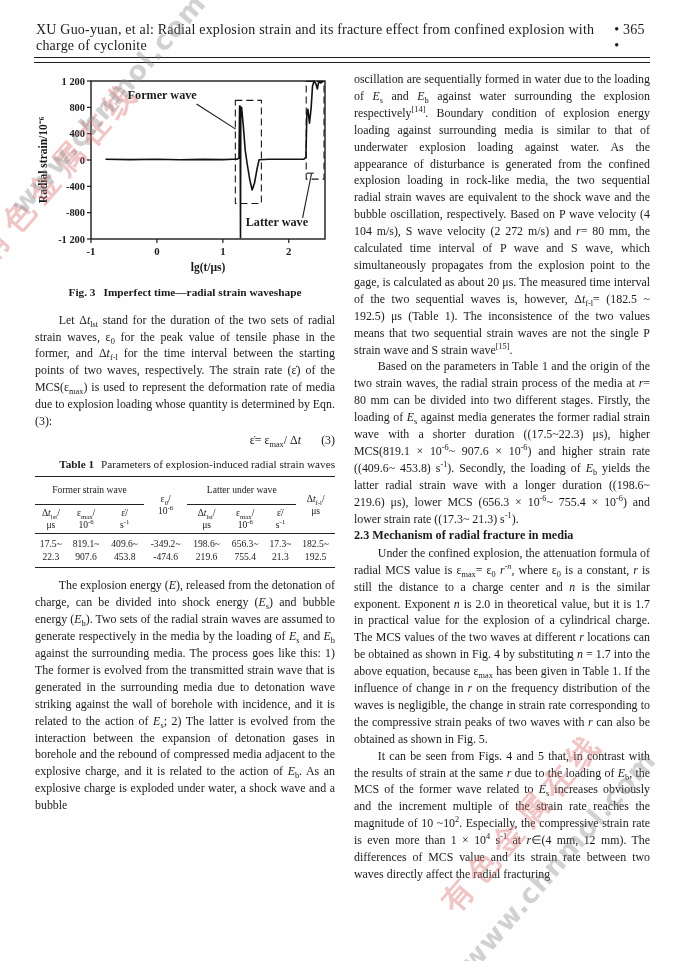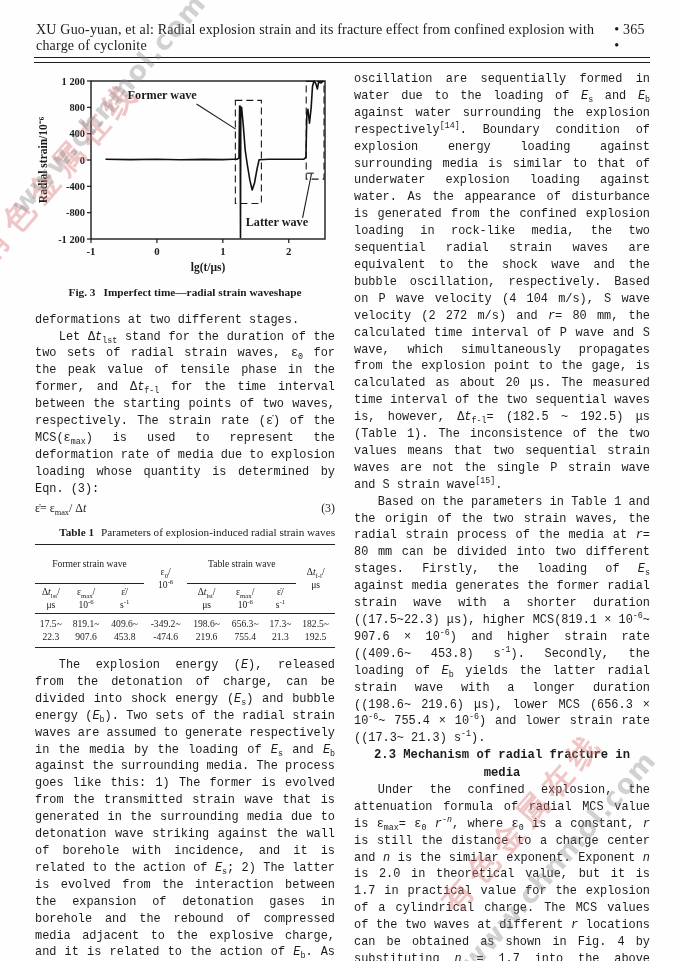--- a/index.html
+++ b/index.html
@@ -6,43 +6,43 @@
   #page{position:relative;width:680px;height:961px;background:#fefefe;overflow:hidden;
         font-family:"Liberation Serif",serif;color:#1b1b1b;}
   
   #running-head{display:flex;justify-content:space-between;align-items:flex-end;
     margin:22px 32px 0 36px;font-size:14px;letter-spacing:.2px;}
   #header-rule{margin:3px 30px 0 34px;height:4px;
     border-top:1.7px solid #1c1c1c;border-bottom:1px solid #1c1c1c;}
   
   #columns{display:flex;gap:19px;margin:8px 30px 0 35px;}
   .col{width:300px;font-size:11.9px;line-height:1.42;text-align:justify;}
-  .col p{margin:0;font-family:Liberation Mono, monospace;}
+  .col p{margin:0;}
   .indent{text-indent:2em;}
   sub,sup{font-size:.7em;line-height:0;}
   
   #figure-block{text-align:center;}
   #chart{display:block;margin:0 auto;}
   #chart text{font-family:"Liberation Serif",serif;fill:#1a1a1a;}
   #fig-caption{font-size:11.3px;font-weight:bold;margin:6px 0 12px 0;line-height:1.3;}
   #fig-caption .cap-label{margin-right:8px;}
   
   .subsec{margin:1px 0;}
-  .sec-heading{font-weight:bold;font-size:12.2px;margin:7px 0 2px 0;text-align:center;}
+  .sec-heading{font-weight:bold;font-size:12.2px;margin:7px 0 2px 0;text-align:left;}
   
   .equation{display:flex;align-items:center;margin:2px 0;}
-  .eq-body{flex:1;text-align:left;}
+  .eq-body{flex:1;text-align:right;}
   .eq-num{width:34px;text-align:right;}
   
   #table-title{text-align:right;font-size:11.2px;margin:8px 0 4px 0;line-height:1.35;}
   #table-title .tbl-label{font-weight:bold;margin-right:7px;}
   table{width:100%;border-collapse:collapse;border-top:1.6px solid #222;border-bottom:1.6px solid #222;
         font-size:9.6px;line-height:1.3;margin-bottom:9px;}
   th,td{text-align:center;vertical-align:middle;padding:2px 0;font-weight:normal;}
-  th.grp{border-bottom:.9px solid #222;padding:13px 0;}
+  th.grp{border-bottom:.9px solid #222;padding:7px 0;}
   tr.subhead th{border-bottom:1.1px solid #222;}
   th.spill{border-bottom:1.1px solid #222;}
   td{padding:4px 0;}
   
   .wm{position:absolute;transform-origin:0 50%;white-space:nowrap;pointer-events:none;z-index:9;
       font-family:"DejaVu Sans",sans-serif;font-weight:bold;}
   .wm-cn{color:rgba(219,118,118,.42);font-size:31px;letter-spacing:7px;}
   .wm-url{color:rgba(138,138,138,.38);font-size:27px;letter-spacing:1px;}
   #wm1-cn{left:-16px;top:236px;transform:rotate(-49deg);}
   #wm1-url{left:16px;top:194px;transform:rotate(-49deg);}
@@ -98,39 +98,38 @@
             <text x="127.18873239436621" y="27.775000000000006" text-anchor="middle" font-size="12.2" font-weight="bold">Former wave</text>
             <polyline points="267.6,146.9 276.5,102.5" fill="none" stroke="#1a1a1a" stroke-width="1.1"></polyline>
             <polyline points="271.5,102.2 278.8,102.2" fill="none" stroke="#1a1a1a" stroke-width="1.1"></polyline>
             <text x="241.8816901408451" y="155.49166666666667" text-anchor="middle" font-size="12.2" font-weight="bold">Latter wave</text>
           </svg>
         <div id="fig-caption">
           <span class="cap-label">Fig. 3</span><span>Imperfect time—radial strain waveshape</span>
         </div>
       </div>
 
-      <p>deformations at two different stages.</p>
       <p class="indent">Let Δ<i>t</i><sub>lst</sub> stand for the duration of the two sets of radial strain waves, ε<sub>0</sub> for the peak value of tensile phase in the former, and Δ<i>t</i><sub>f-l</sub> for the time interval between the starting points of two waves, respectively. The strain rate (ε̇) of the MCS(ε<sub>max</sub>) is used to represent the deformation rate of media due to explosion loading whose quantity is determined by Eqn. (3):</p>
 
       <div class="equation">
         <span class="eq-body">ε̇= ε<sub>max</sub>/ Δ<i>t</i></span>
         <span class="eq-num">(3)</span>
       </div>
 
 
       <div id="table-title">
         <span class="tbl-label">Table 1</span><span>Parameters of explosion-induced radial strain waves</span>
       </div>
 
       <table>
         <thead>
           <tr>
             <th class="grp" colspan="3">Former strain wave</th>
             <th class="spill" rowspan="2">ε<sub>0</sub>/<br>10<sup>-6</sup></th>
-            <th class="grp" colspan="3">Table strain wave</th>
+            <th class="grp" colspan="3">Latter under wave</th>
             <th class="spill" rowspan="2">Δ<i>t</i><sub>f-l</sub>/<br>μs</th>
           </tr>
           <tr class="subhead">
             <th>Δ<i>t</i><sub>lst</sub>/<br>μs</th>
             <th>ε<sub>max</sub>/<br>10<sup>-6</sup></th>
             <th>ε̇/<br>s<sup>-1</sup></th>
             <th>Δ<i>t</i><sub>lst</sub>/<br>μs</th>
             <th>ε<sub>max</sub>/<br>10<sup>-6</sup></th>
             <th>ε̇/<br>s<sup>-1</sup></th>
           </tr>

